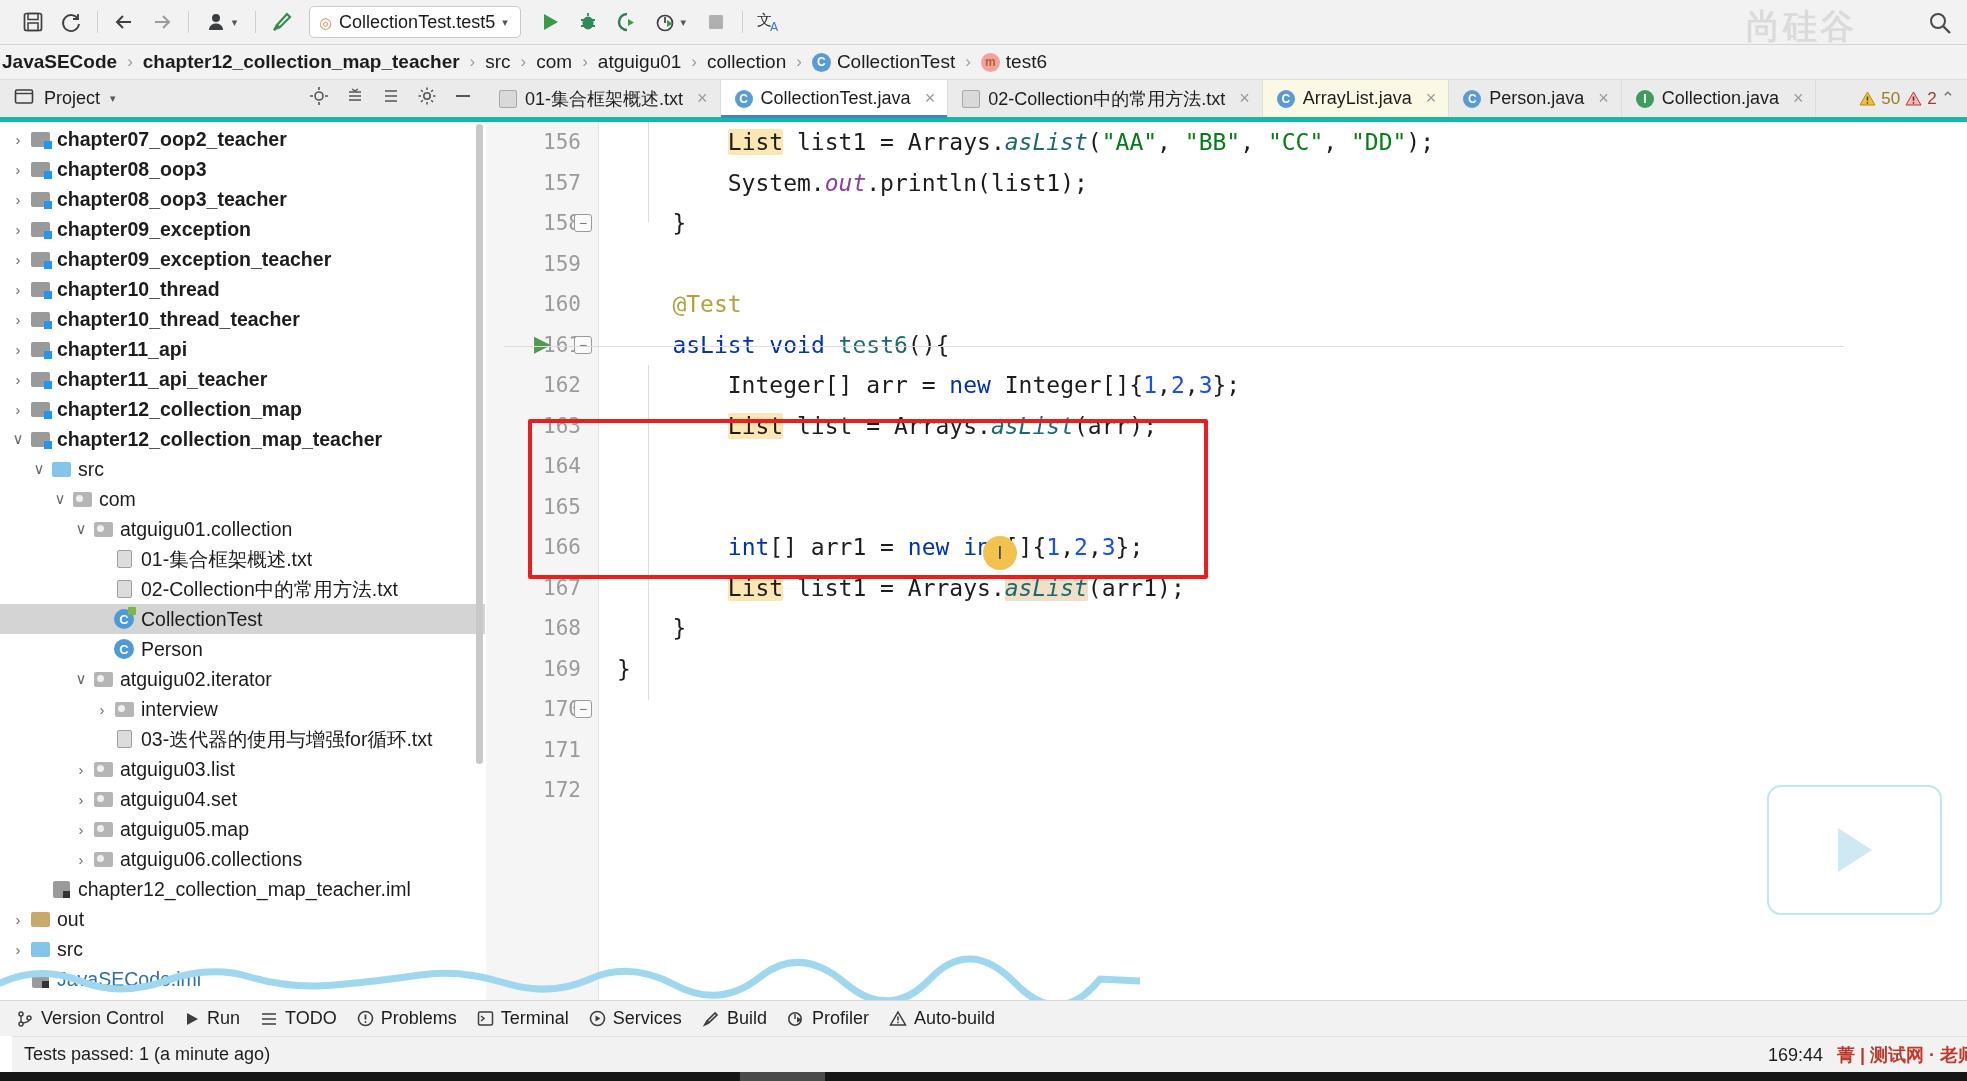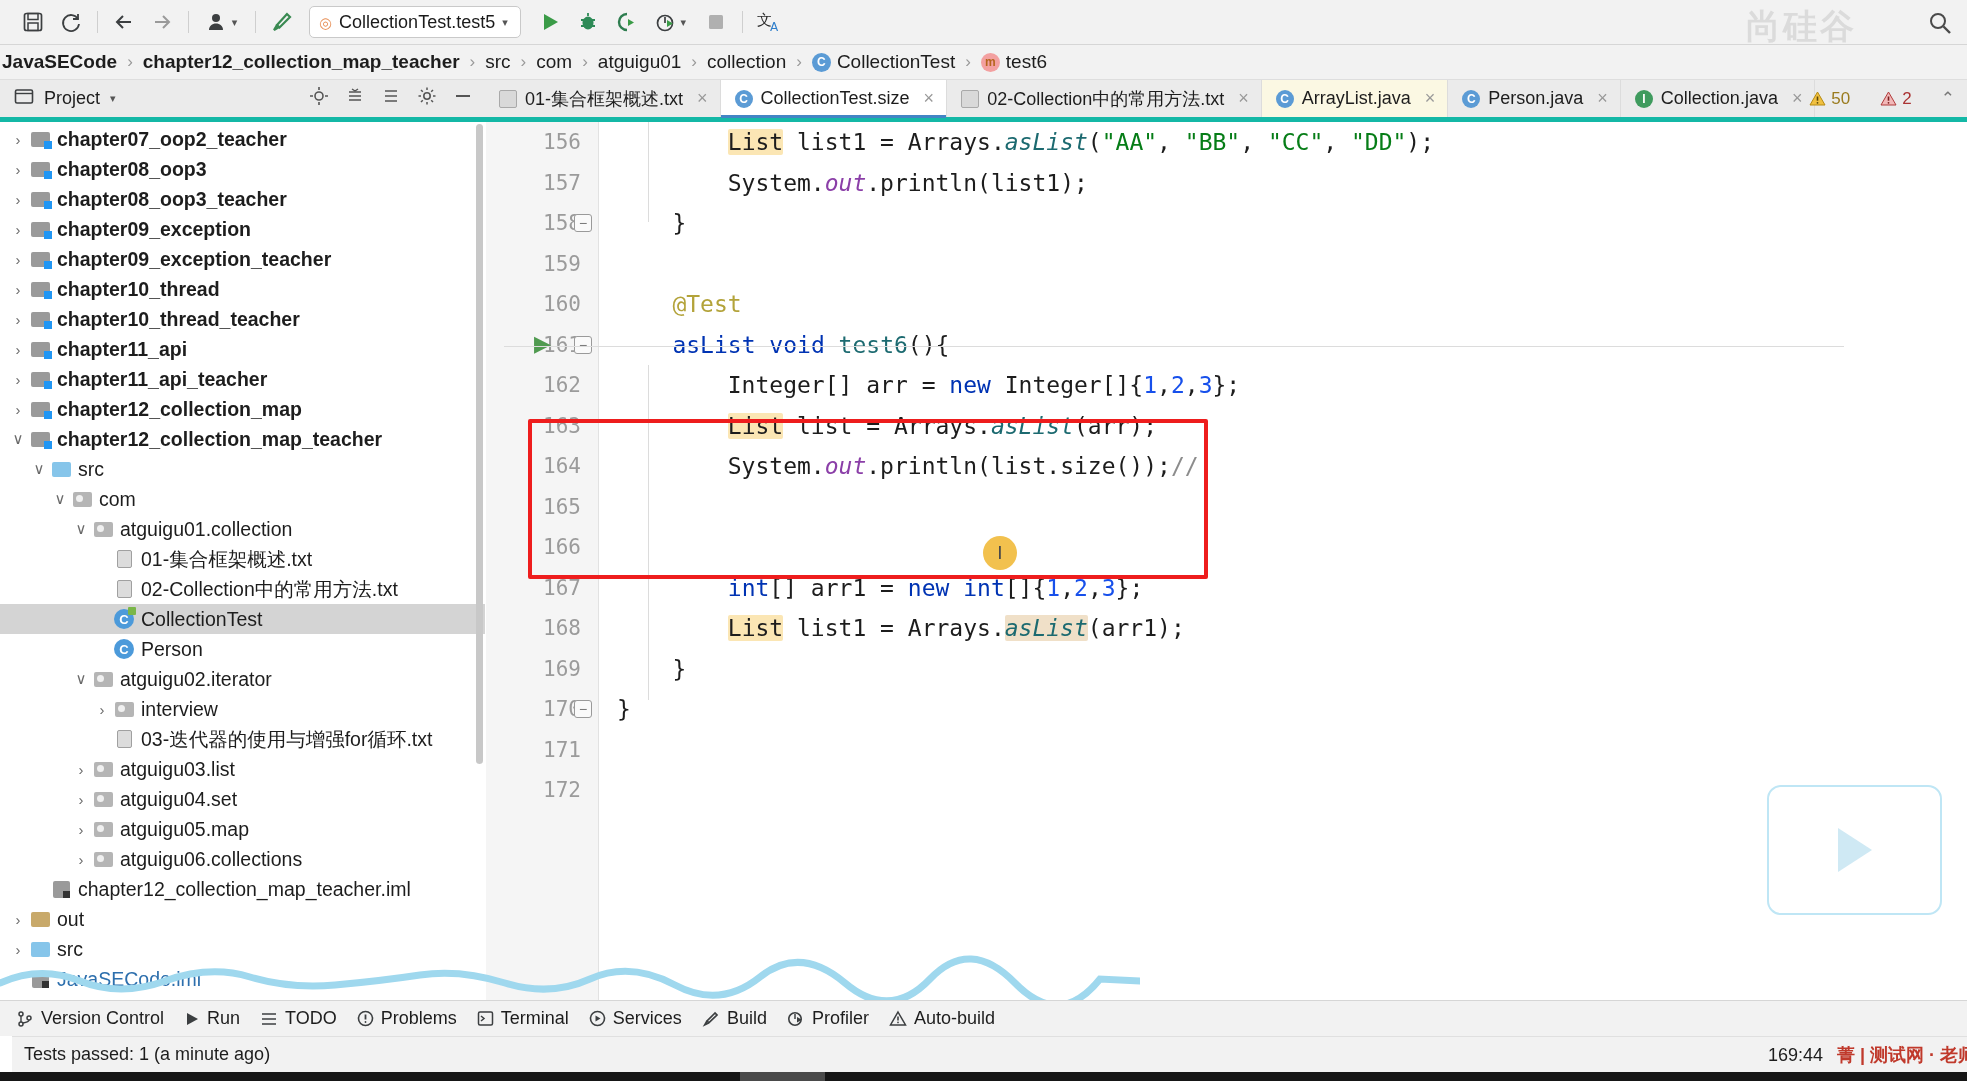--- a/index.html
+++ b/index.html
@@ -78,21 +78,21 @@
     content:""; position:absolute; left:0; right:0; bottom:-1px; height:3px; background:#4285c5;
   }
   .tab.highlight { background:#fbf8e3; }
   .tab .close { color:#999; font-size:18px; margin-left:6px; }
   .tab .fileico { width:18px; height:18px; flex:0 0 auto; }
   .txt-ico {
     width:16px; height:19px; background:#d9d9d9; border:1px solid #a9a9a9;
     border-radius:2px; display:inline-block;
   }
   .inspect-badges {
-    position:absolute; right:12px; top:88px; display:flex; align-items:center; gap:29px;
+    position:absolute; right:12px; top:88px; display:flex; align-items:center; gap:4px;
     font-size:17px; color:#3c3f41;
   }
   .badge-warn { display:flex; align-items:center; gap:4px; color:#9a7b1e; }
   .badge-err  { display:flex; align-items:center; gap:4px; color:#a33; }
 
   
   .sidebar {
     position:absolute; left:0; top:122px; width:485px; height:878px;
     background:#ffffff; overflow:hidden;
   }
@@ -407,21 +407,21 @@
   </div>
 
   <div class="tabs">
     <div class="tab">
       <span class="txt-ico fileico"></span>
       <span>01-集合框架概述.txt</span>
       <span class="close">×</span>
     </div>
     <div class="tab active">
       <span class="ico-circle ico-class fileico">C</span>
-      <span>CollectionTest.size</span>
+      <span>CollectionTest.java</span>
       <span class="close">×</span>
     </div>
     <div class="tab">
       <span class="txt-ico fileico"></span>
       <span>02-Collection中的常用方法.txt</span>
       <span class="close">×</span>
     </div>
     <div class="tab highlight">
       <span class="ico-circle ico-class fileico">C</span>
       <span>ArrayList.java</span>
@@ -726,21 +726,20 @@
     </div>
   <div class="codearea" id="code-lines">
       <div class="cline"><span>        </span><span class="hl-ident">List</span><span> list1 = Arrays.</span><span class="mth" style="font-style: italic;">asList</span><span>(</span><span class="str">"AA"</span><span>, </span><span class="str">"BB"</span><span>, </span><span class="str">"CC"</span><span>, </span><span class="str">"DD"</span><span>);</span></div>
       <div class="cline"><span>        System.</span><span class="stat">out</span><span>.println(list1);</span></div>
       <div class="cline"><span>    }</span></div>
       <div class="cline"></div>
       <div class="cline"><span>    </span><span class="anno">@Test</span></div>
       <div class="cline"><span>    </span><span class="kw">asList</span><span> </span><span class="kw">void</span><span> </span><span class="mth">test6</span><span>(){</span></div>
       <div class="cline"><span>        Integer[] arr = </span><span class="kw">new</span><span> Integer[]{</span><span class="num">1</span><span>,</span><span class="num">2</span><span>,</span><span class="num">3</span><span>};</span></div>
       <div class="cline"><span>        </span><span class="hl-ident">List</span><span> list = Arrays.</span><span class="mth" style="font-style: italic;">asList</span><span>(arr);</span></div>
-      <div class="cline"><span>        System.</span><span class="stat">out</span><span>.println(list.size());</span><span class="cmt">//</span></div>
       <div class="cline"></div>
       <div class="cline"></div>
       <div class="cline"><span>        </span><span class="kw">int</span><span>[] arr1 = </span><span class="kw">new</span><span> </span><span class="kw">int</span><span>[]{</span><span class="num">1</span><span>,</span><span class="num">2</span><span>,</span><span class="num">3</span><span>};</span></div>
       <div class="cline"><span>        </span><span class="hl-ident">List</span><span> list1 = Arrays.</span><span class="hl-mth">asList</span><span>(arr1);</span></div>
       <div class="cline"><span>    }</span></div>
       <div class="cline"><span>}</span></div>
       <div class="cline"></div>
     </div>
 
   <div class="indent-guide" style="left:162px; top:0px; height:100px;"></div>

